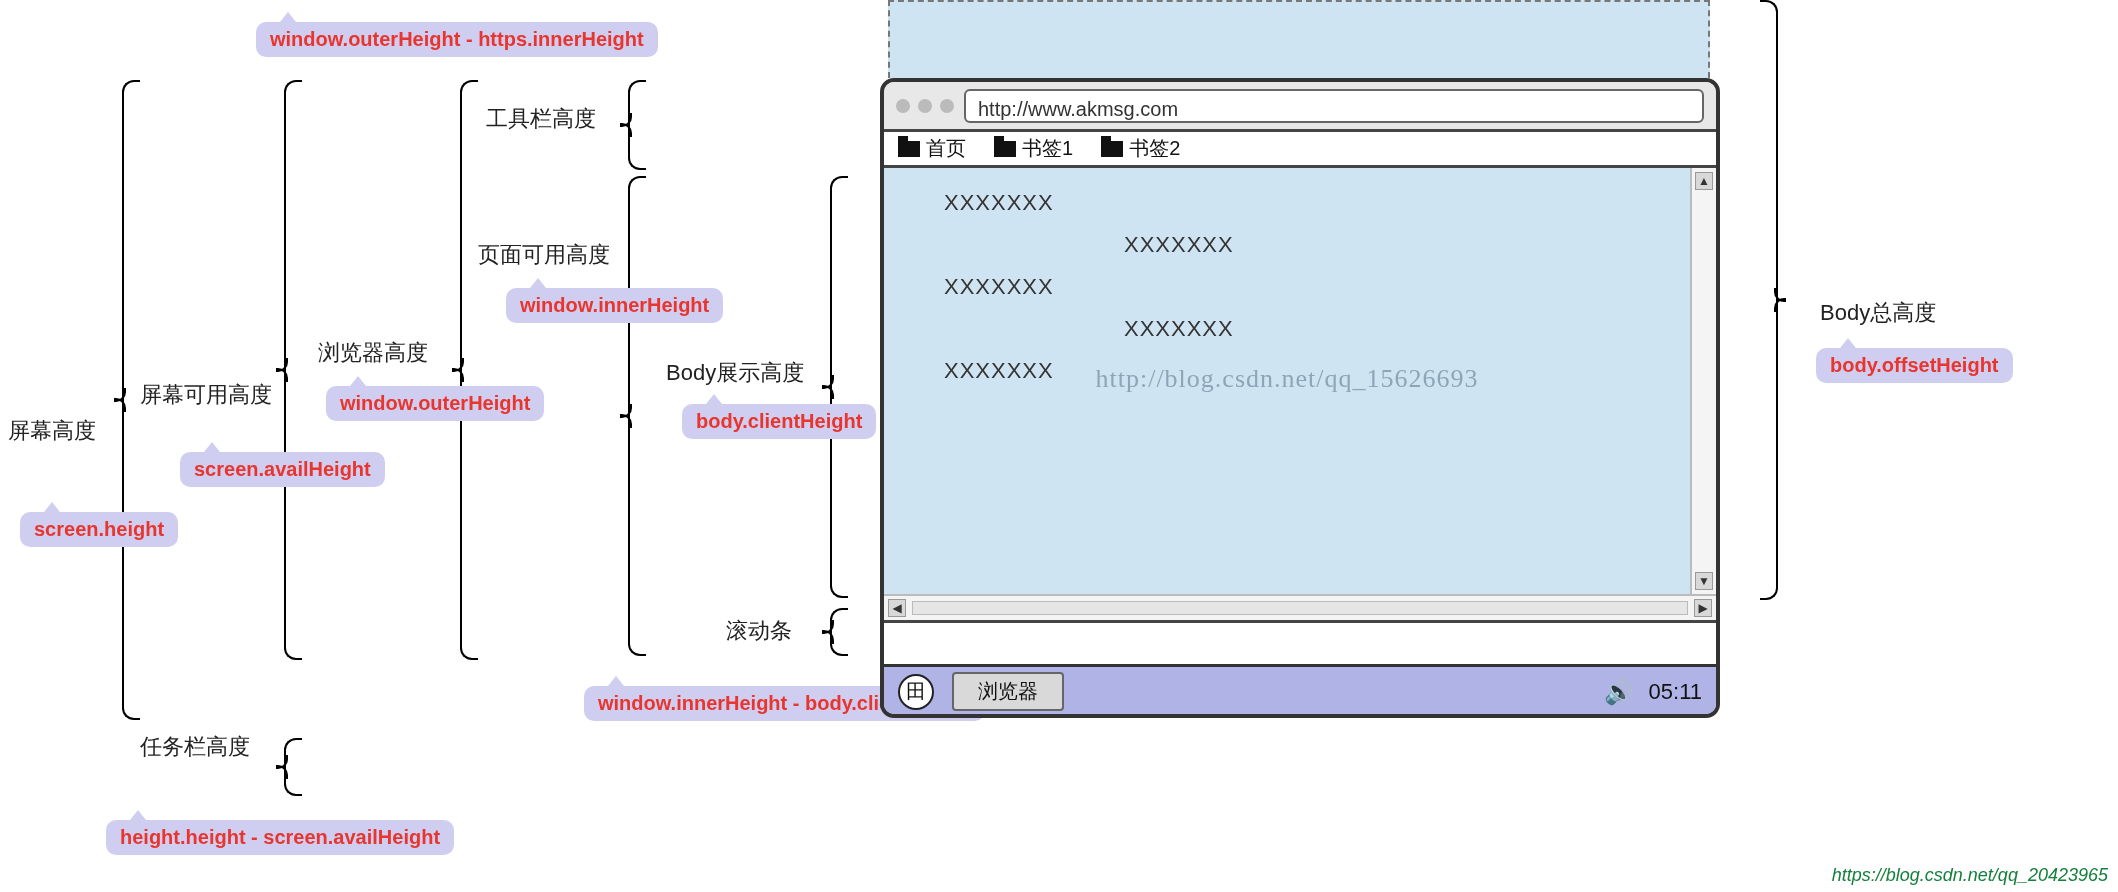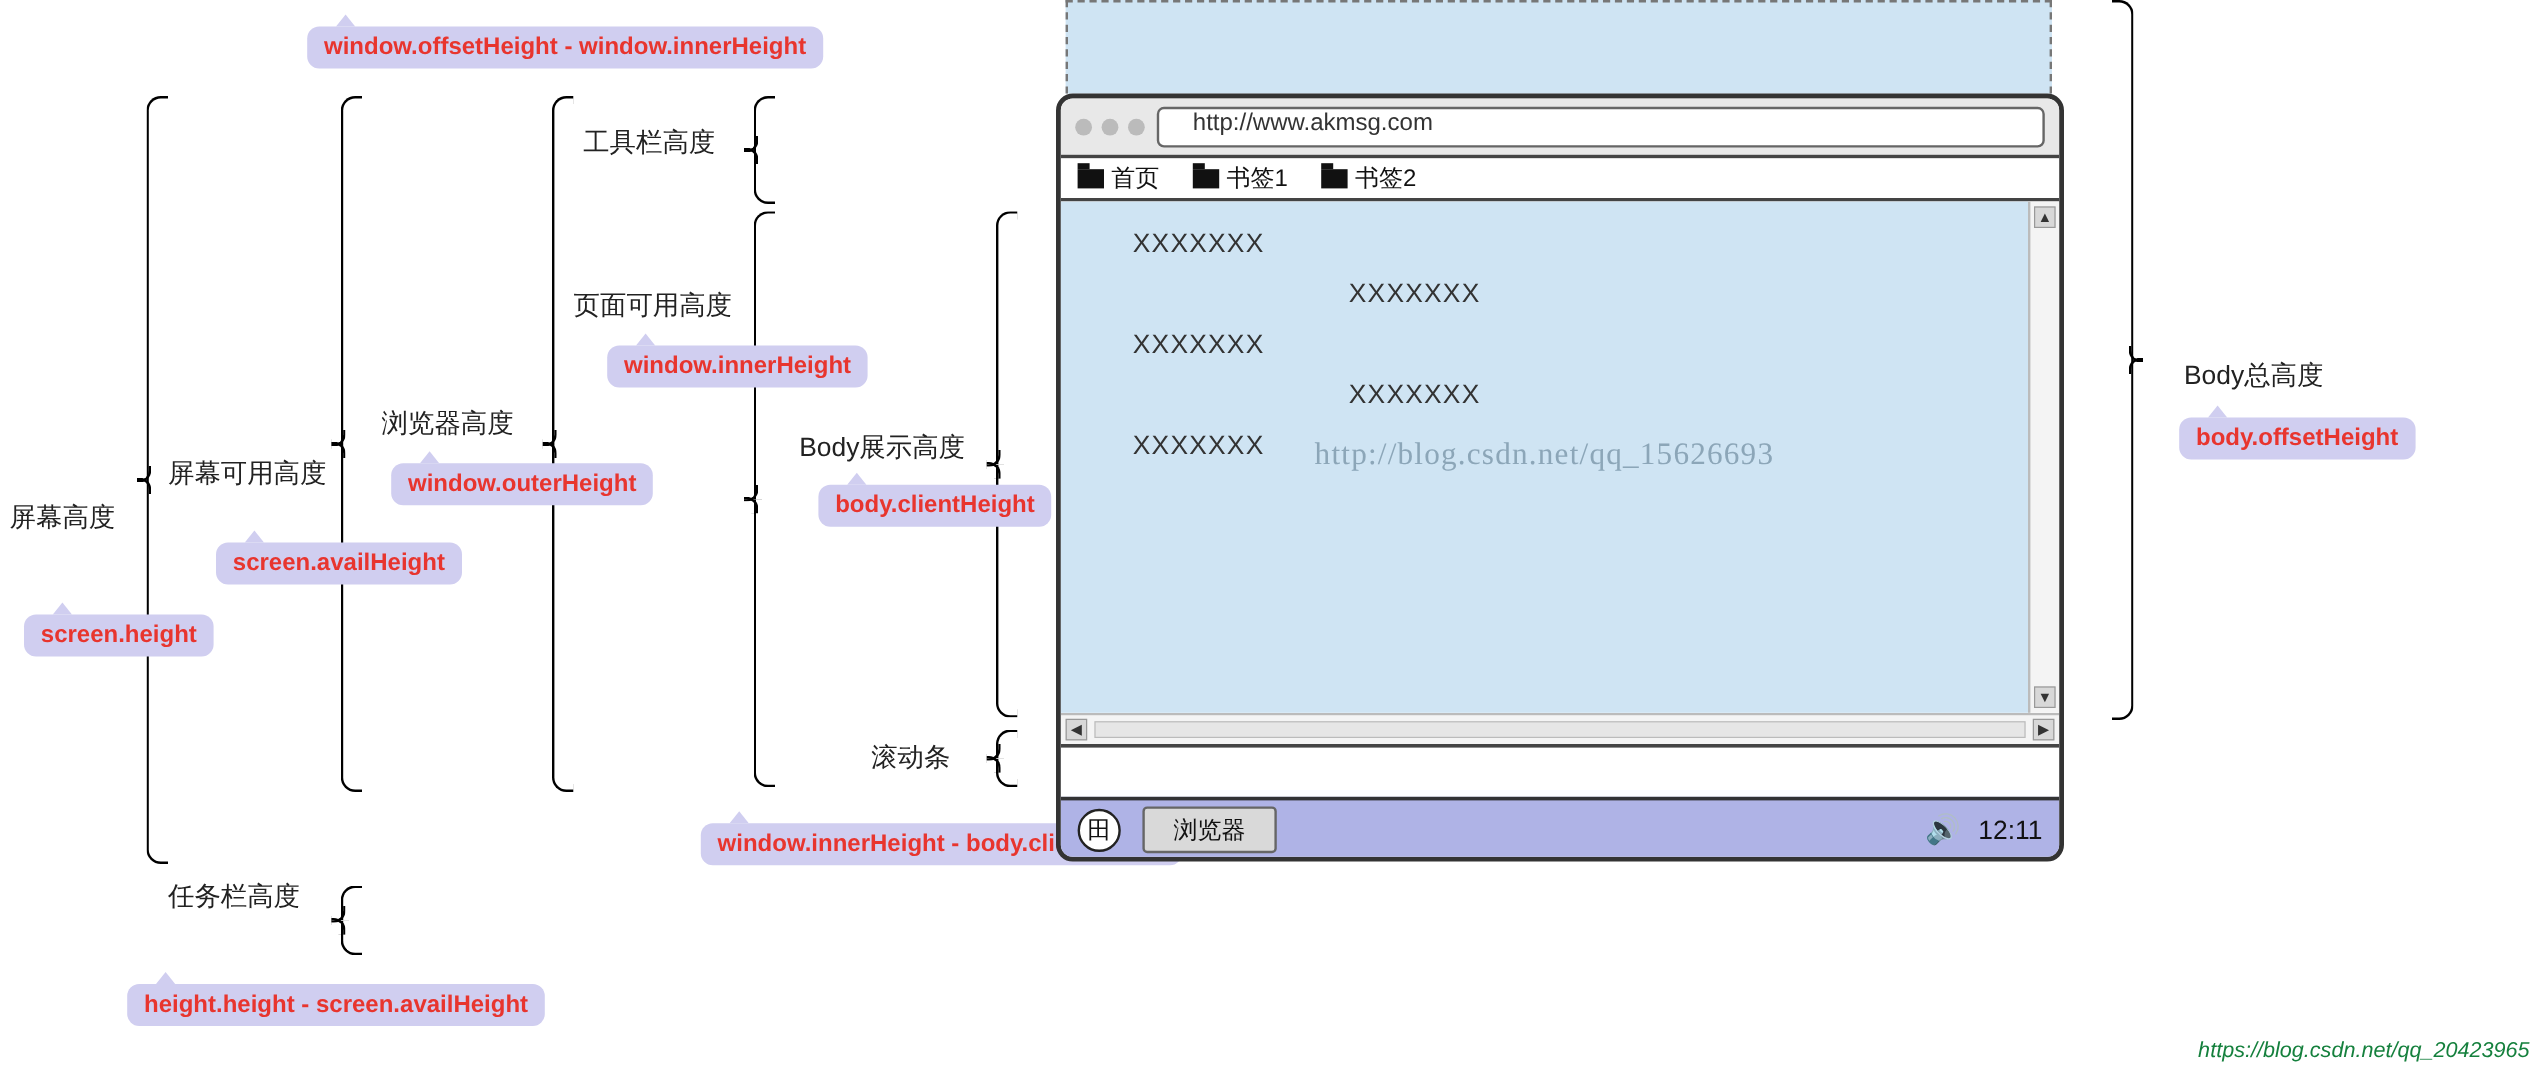--- a/index.html
+++ b/index.html
@@ -142,22 +142,22 @@
   .traffic { display:flex; gap:8px; }
   .traffic span{
     width:14px;height:14px;border-radius:50%;
     background:#bbb;
   }
   .urlbar{
     flex:1;
     height:34px;
     border:2px solid #666;
     border-radius:6px;
-    display:flex;align-items:flex-start;
-    padding:0 28px;
+    display:flex;align-items:flex-end;
+    padding:0 12px;
     font-size:20px;
     color:#333;
     background:#fff;
   }
   .bookmarks{
     height:36px;
     border-bottom:3px solid #444;
     background:#fff;
     display:flex;
     gap:28px;
@@ -263,21 +263,21 @@
     <div class="bot"></div>
 </div>
 <span class="ann" style="left:318px; top:338px;">浏览器高度</span>
 <div class="pill" style="left:326px; top:386px;">window.outerHeight</div>
 
 <div class="brace" style="left:628px; top:80px; height:90px;">
   <div class="top"></div>
     <div class="bot"></div>
 </div>
 <span class="ann" style="left:486px; top:104px;">工具栏高度</span>
-<div class="pill" style="left:256px; top:22px;">window.offsetHeight - window.innerHeight</div>
+<div class="pill" style="left:256px; top:22px;">window.outerHeight - https.innerHeight</div>
 
 <div class="brace" style="left:628px; top:176px; height:480px;">
   <div class="top"></div>
     <div class="bot"></div>
 </div>
 <span class="ann" style="left:478px; top:240px;text-align:center;">页面可用高度</span>
 <div class="pill" style="left:506px; top:288px;">window.innerHeight</div>
 
 <div class="brace" style="left:830px; top:176px; height:422px;">
   <div class="top"></div>
@@ -361,19 +361,19 @@
 
   <div class="browser-gap"></div>
 
   <div class="taskbar">
     <div class="start">田</div>
     <div class="taskbtn">
       <span>浏览器</span>
     </div>
     <div class="tray">
       <span class="speaker">🔊</span>
-      <span>12:11</span>
+      <span>05:11</span>
     </div>
   </div>
 
 </div>
 
 <div class="footer-wm">https://blog.csdn.net/qq_20423965</div>
 
 </body></html>

